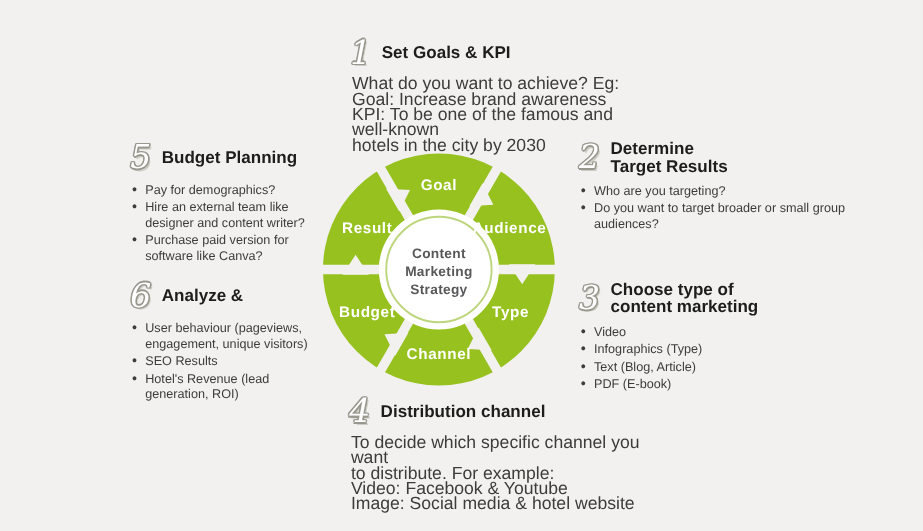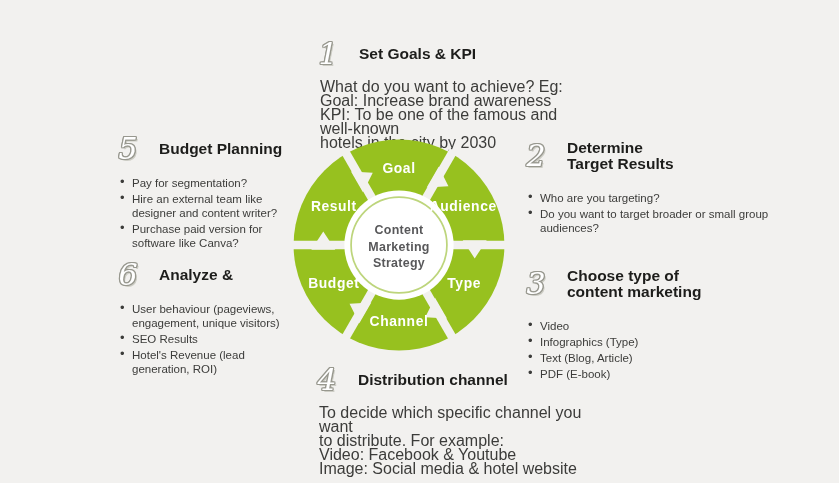--- a/index.html
+++ b/index.html
@@ -25,21 +25,21 @@
        1px -1px 0 var(--number-outline,#98988f),
       -1px  1px 0 var(--number-outline,#98988f),
        1px  1px 0 var(--number-outline,#98988f),
       -1.3px 0 0 var(--number-outline,#98988f),
        1.3px 0 0 var(--number-outline,#98988f),
        0 -1.3px 0 var(--number-outline,#98988f),
        0  1.3px 0 var(--number-outline,#98988f),
        2px 2px 0 #cdcdc5;
   }
   .title{
-    margin:12px;font-size:15.5px;font-weight:bold;line-height:16px;
+    margin:0;font-size:15.5px;font-weight:bold;line-height:16px;
     color:var(--heading-text,#1d1d1b);
   }
   .title span{display:block;}
   .para{margin:6px 0 0 3px;font-size:16px;line-height:14px;color:var(--body-text,#3c3c3a);}
   .bullets{list-style:none;margin:7px 0 0 0;padding:0;font-size:11.5px;line-height:14px;color:var(--body-text,#3c3c3a);}
   .bullets li{position:relative;padding-left:15px;margin-bottom:2px;}
   .bullets li::before{content:"\2022";position:absolute;left:3px;top:-1px;font-size:13px;}
   
   .s1{left:317px;top:34px;width:270px;}
   .s2{left:525px;top:128px;width:260px;}
@@ -118,21 +118,21 @@
   </section>
 
   <section class="section s5">
     <div class="head">
       <span class="num">5</span>
       <h2 class="title">
         <span>Budget Planning</span>
       </h2>
     </div>
     <ul class="bullets">
-      <li>Pay for segmentation?</li>
+      <li>Pay for demographics?</li>
       <li>Hire an external team like designer and content writer?</li>
       <li>Purchase paid version for software like Canva?</li>
     </ul>
   </section>
 
   <section class="section s6">
     <div class="head">
       <span class="num">6</span>
       <h2 class="title">
         <span>Analyze &amp;</span>

